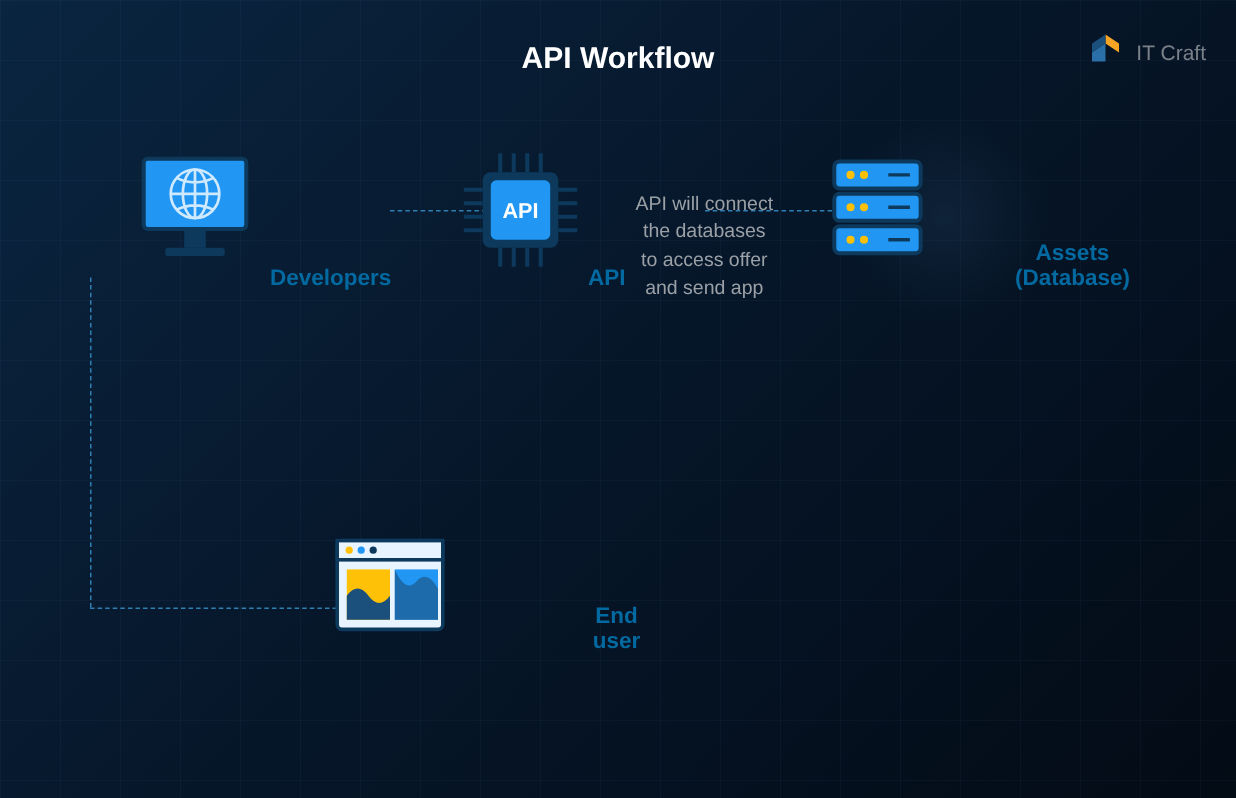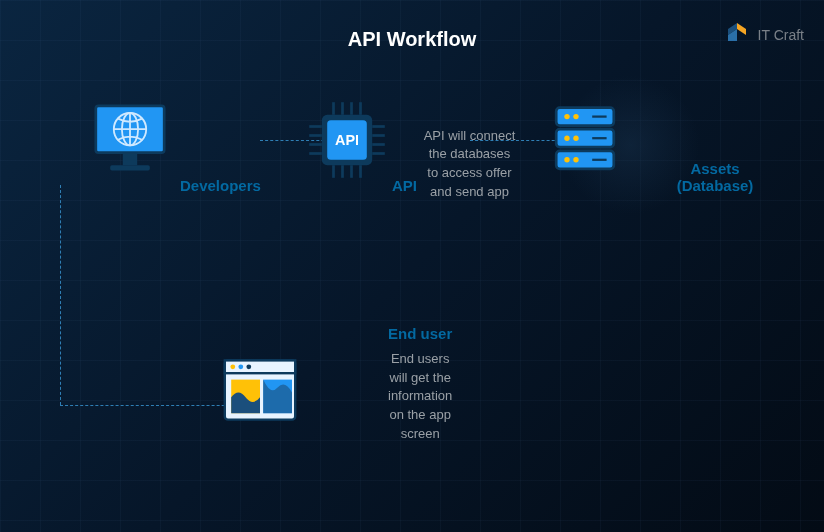--- a/index.html
+++ b/index.html
@@ -191,15 +191,14 @@
         <circle cx="26" cy="14" r="3" fill="#2196f3"></circle>
         <circle cx="36" cy="14" r="3" fill="#0d3a5c"></circle>
       <rect x="14" y="30" width="36" height="42" fill="#ffc107"></rect>
       <path d="M14 52 q9 -12 18 0 t18 0 v20 h-36 Z" fill="#1b4f7c"></path>
       <rect x="54" y="30" width="36" height="42" fill="#2196f3"></rect>
       <path d="M54 30 q9 20 18 10 t18 6 v26 h-36 Z" fill="#1b4f7c" opacity="0.6"></path>
     </svg>
   </div>
   <div style="margin-left:42px;margin-top:-80px;text-align:center;width:200px">
     <div class="node-title">End user</div>
-    <div class="node-desc">End users will get the information on the app screen</div>
   </div>
 </div>
 
 </body></html>

